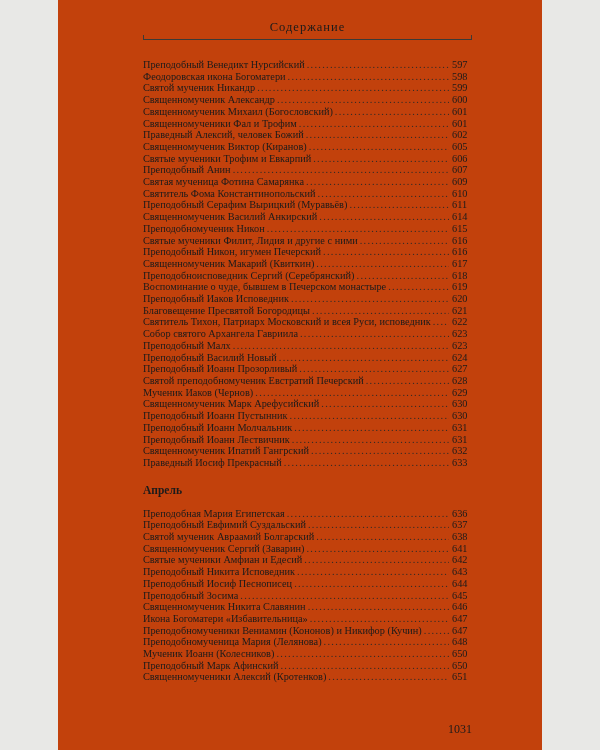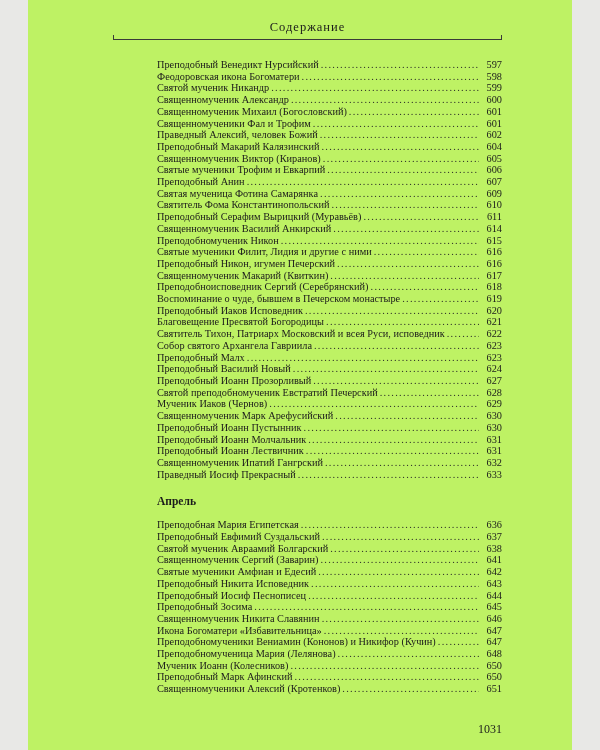--- a/index.html
+++ b/index.html
@@ -2,24 +2,24 @@
 <html lang="ru"><head>
 <meta charset="utf-8">
 <style>
   html, body {
     margin: 0;
     padding: 0;
     background: #e8e8e6;
   }
   .page {
     position: relative;
-    width: 544px;
+    width: 484px;
     height: 750px;
     margin: 0 auto;
-    background: #bef264;
+    background: #c2410c;
     color: #1b1b1b;
     font-family: "Liberation Serif", "DejaVu Serif", serif;
     box-sizing: border-box;
     padding: 20px 70px 14px 85px;
     overflow: hidden;
   }
   
   .hdr-title {
     text-align: center;
     font-size: 12.5px;
@@ -35,21 +35,21 @@
   .hdr-rule .tick {
     position: absolute;
     top: -5px;
     width: 1px;
     height: 5px;
     background: #3a3a38;
   }
   .hdr-rule .tick.left  { left: 0; }
   .hdr-rule .tick.right { right: 0; }
   
-  main { display: block; margin-top: 14px; margin-left: 44px; }
+  main { display: block; margin-top: 14px; }
   .toc-section { display: block; }
   .row {
     display: flex;
     align-items: baseline;
     font-size: 10.3px;
     line-height: 11.7px;
     white-space: nowrap;
   }
   .row .title {
     flex: 0 0 auto;
@@ -62,21 +62,20 @@
     margin: 0 3px 0 2px;
     min-width: 8px;
   }
   .row .leader::after {
     content: "......................................................................................................................................................................";
     letter-spacing: 1.3px;
     color: #2a2a28;
   }
   .row .pagenum {
     flex: 0 0 auto;
-    text-align: right;
     min-width: 20px;
   }
   
   .month {
     margin: 15px 0 11px 0;
     text-align: left;
     font-size: 11.5px;
     font-weight: bold;
     line-height: 13px;
   }
@@ -141,25 +140,20 @@
           <span class="leader"></span>
           <span class="pagenum">601</span>
         </div>
 
         <div class="row">
           <span class="title">Праведный Алексий, человек Божий</span>
           <span class="leader"></span>
           <span class="pagenum">602</span>
         </div>
 
-        <div class="row">
-          <span class="title">Преподобный Макарий Калязинский</span>
-          <span class="leader"></span>
-          <span class="pagenum">604</span>
-        </div>
 
         <div class="row">
           <span class="title">Священномученик Виктор (Киранов)</span>
           <span class="leader"></span>
           <span class="pagenum">605</span>
         </div>
 
         <div class="row">
           <span class="title">Святые мученики Трофим и Евкарпий</span>
           <span class="leader"></span>

